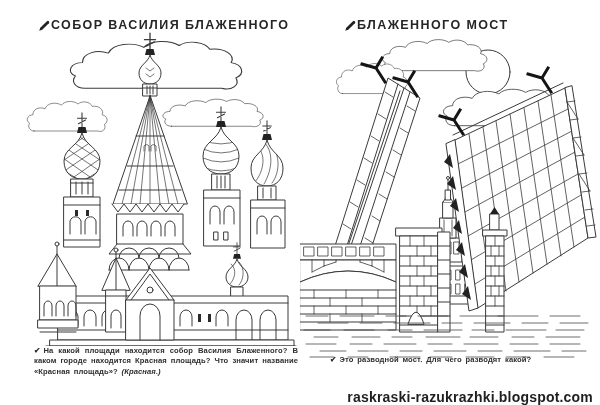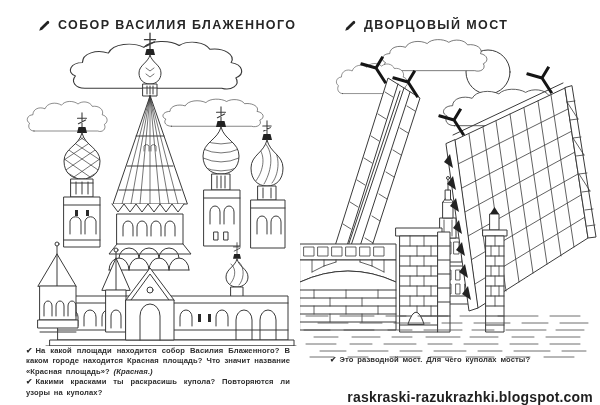--- a/index.html
+++ b/index.html
@@ -1,29 +1,29 @@
 <!DOCTYPE html>
 <html><head>
 <meta charset="utf-8">
 <style>
   html,body{margin:0;padding:0;background:#e8e8e8;}
   .page{position:relative;width:600px;height:405px;background:#ffffff;overflow:hidden;
         font-family:"Liberation Sans",sans-serif;color:#2b2b2b;}
   .panel{position:absolute;top:0;width:300px;height:405px;}
   .panel.left{left:0;}
   .panel.right{left:300px;}
-  .panel-header{position:absolute;top:10px;left:0;right:0;display:flex;align-items:center;gap:7px;}
+  .panel-header{position:absolute;top:10px;left:0;right:0;display:flex;align-items:center;}
   .panel.left  .panel-header{padding-left:38px;}
   .panel.right .panel-header{padding-left:44px;}
   .panel-title{font-size:12.5px;font-weight:bold;letter-spacing:1.4px;color:#262626;white-space:nowrap;}
   .pencil{width:13px;height:13px;flex:0 0 auto;}
   .art{position:absolute;left:0;top:28px;width:300px;}
   .questions{position:absolute;font-size:7.6px;font-weight:bold;line-height:10.4px;
              color:#2e2e2e;text-align:justify;letter-spacing:.1px;word-spacing:1.6px;}
-  .panel.left  .questions{left:26px;top:346px;width:264px;}
+  .panel.left  .questions{left:34px;top:346px;width:264px;}
   .panel.right .questions{left:30px;top:355px;width:258px;}
   .q{margin:0;}
   .chk{display:inline-block;margin-right:3px;}
   .ans{font-style:italic;}
   .watermark{position:absolute;right:7px;top:389px;font-size:14px;font-weight:600;color:#1f1f1f;letter-spacing:.2px;}
   svg{display:block;}
 </style>
 </head>
 <body>
 
@@ -177,32 +177,29 @@
           </g>
         </g>
       </svg>
     </div>
 
     <div class="questions">
       <p class="q">
         <span class="chk">✔</span><span>На какой площади находится собор Василия Блаженного? В каком городе находится Красная площадь? Что значит название «Красная площадь»?</span>
         <span class="ans">(Красная.)</span>
       </p>
-      <p class="q">
-        <span class="chk">✔</span><span>Какими красками ты раскрасишь купола? Повторяются ли узоры на куполах?</span>
-      </p>
     </div>
   </section>
 
   <section class="panel right">
     <header class="panel-header">
       <svg class="pencil" viewBox="0 0 16 16">
         <path d="M1.5,14.5 L2.8,10.9 L11,2.7 a1.7,1.7 0 0 1 2.4,2.4 L5.2,13.3 Z" fill="#222"></path>
       </svg>
-      <h1 class="panel-title">ДВОРЦОВЫЙ МОСТ</h1>
+      <h1 class="panel-title">БЛАЖЕННОГО МОСТ</h1>
     </header>
 
     <div class="art">
       <svg width="300" height="332" viewBox="0 0 300 332">
         <g stroke="#3a3a3a" stroke-width="1" fill="none" stroke-linejoin="round" stroke-linecap="round">
 
           <circle cx="188" cy="44" r="22" fill="#fff"></circle>
           <g fill="#fff">
             <use href="#cloud-shape" transform="translate(48,8) scale(0.72,0.63)" vector-effect="non-scaling-stroke"></use>
             <use href="#cloud-shape" transform="translate(13,32) scale(0.49,0.61)" vector-effect="non-scaling-stroke"></use>
@@ -318,19 +315,19 @@
             <path d="M6,316 h30 M50,316 h22 M84,316 h32 M128,316 h24 M164,316 h34 M210,316 h28 M250,316 h30"></path>
             <path d="M20,323 h26 M58,323 h30 M100,323 h22 M134,323 h32 M178,323 h24 M214,323 h36 M262,323 h24"></path>
             <path d="M10,329 h24 M48,329 h20 M90,329 h30 M130,329 h22 M166,329 h28 M206,329 h24 M244,329 h30"></path>
           </g>
         </g>
       </svg>
     </div>
 
     <div class="questions">
       <p class="q">
-        <span class="chk">✔</span><span>Это разводной мост. Для чего куполах мосты?</span>
+        <span class="chk">✔</span><span>Это разводной мост. Для чего разводят какой?</span>
       </p>
     </div>
   </section>
 
   <div class="watermark">raskraski-razukrazhki.blogspot.com</div>
 </div>
 
 </body></html>

